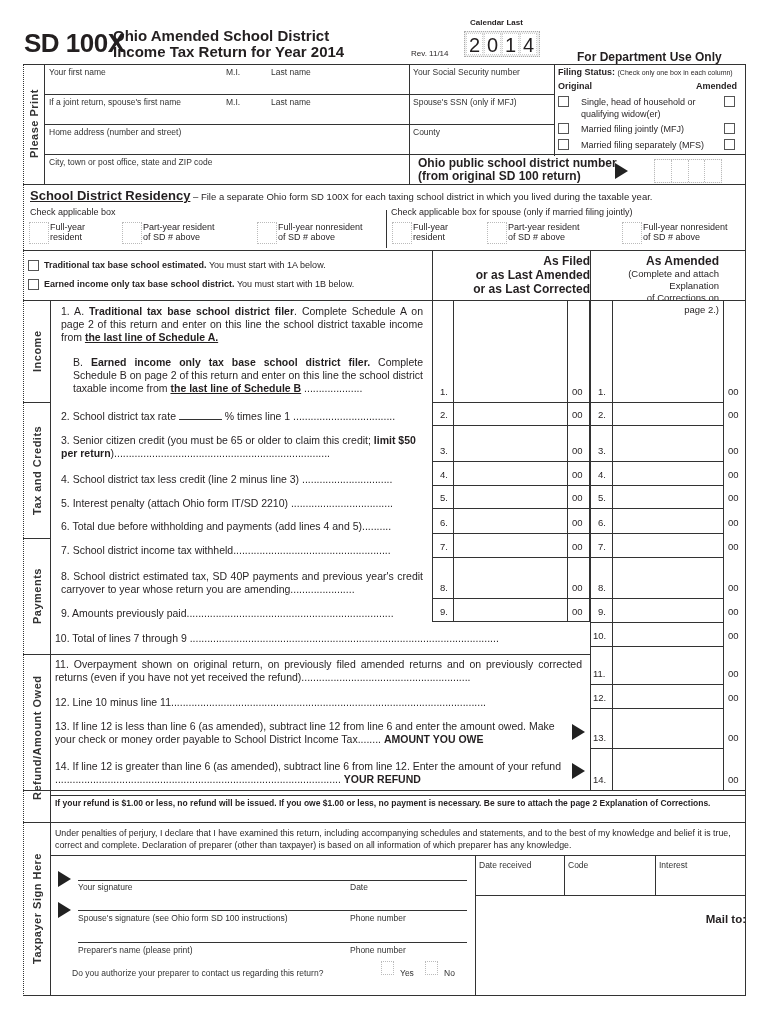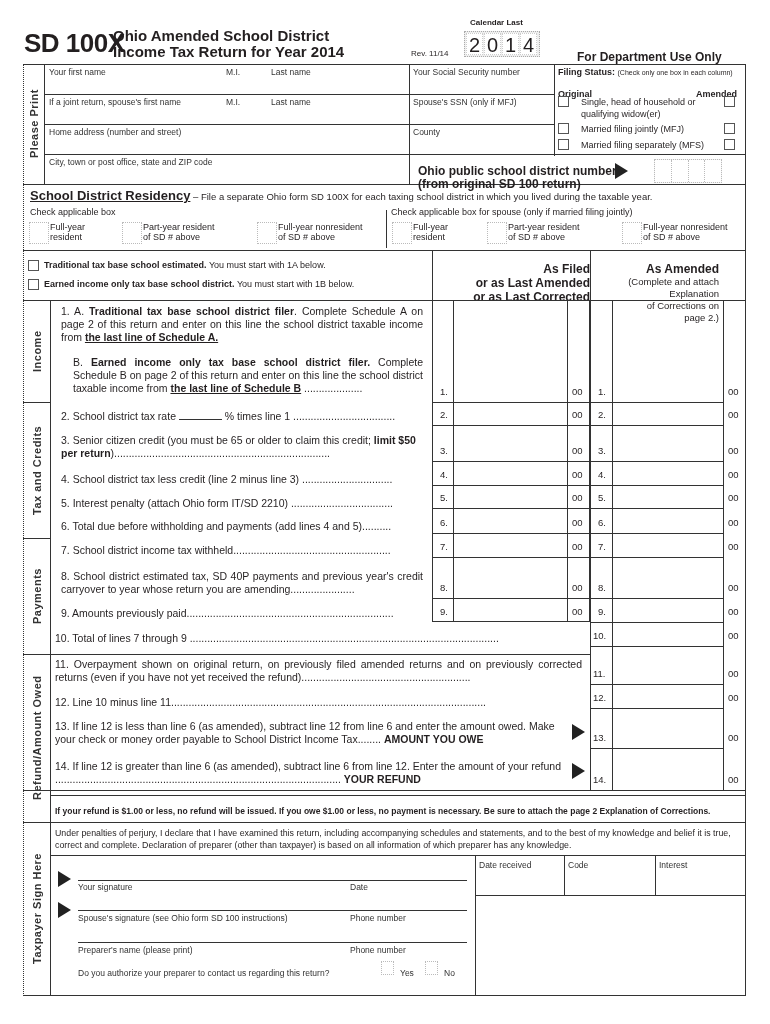--- a/index.html
+++ b/index.html
@@ -15,21 +15,21 @@
   .label { font-size: 8.5px; color: #333; }
   .vlabel { writing-mode: vertical-rl; transform: rotate(180deg); font-size: 11px; font-weight: bold; letter-spacing: 0.5px; display: flex; align-items: center; justify-content: center; color: #333; }
   .hline { position: absolute; height: 0; border-top: 1.5px solid #333; }
   .vline { position: absolute; width: 0; border-left: 1.5px solid #333; }
   .cb { position: absolute; width: 11px; height: 11px; border: 1px solid #555; background: #fff; }
   .cbbig { position: absolute; width: 20px; height: 22px; border: 1px dotted #bbb; background: #fff; }
   .fs { font-size: 9px; }
   .lt { font-size: 10.5px; line-height: 13px; }
   .amt { position: absolute; font-size: 9.5px; }
   .tri { position: absolute; width: 0; height: 0; border-top: 8px solid transparent; border-bottom: 8px solid transparent; border-left: 13px solid #222; }
-  .bold { font-weight: bold; margin-top: 8px; }
+  .bold { font-weight: bold; }
   .u { text-decoration: underline; font-weight: bold; }
   .center { text-align: right; padding-left: 36px; }
 </style>
 </head>
 <body>
 
 <div class="abs formcode">SD 100X</div>
 <div class="abs title1">
   <div>Ohio Amended School District</div>
   <div>Income Tax Return for Year 2014</div>
@@ -315,28 +315,29 @@
 
 <div class="tri" style="left:58px; top:902px;"></div>
 <div class="hline" style="left:78px; top:910px; width:389px; border-top-width:1px;"></div>
 <div class="abs label" style="left:78px; top:913px;">Spouse's signature (see Ohio form SD 100 instructions)</div>
 <div class="abs label" style="left:350px; top:913px;">Phone number</div>
 
 <div class="hline" style="left:78px; top:942px; width:389px; border-top-width:1px;"></div>
 <div class="abs label" style="left:78px; top:945px;">Preparer's name (please print)</div>
 <div class="abs label" style="left:350px; top:945px;">Phone number</div>
 
-<div class="abs label" style="left:78px; top:968px;">Do you authorize your preparer to contact us regarding this return?</div>
+<div class="abs label" style="left:72px; top:968px;">Do you authorize your preparer to contact us regarding this return?</div>
 <div class="cbbig" style="left:381px; top:961px; width:13px; height:14px;"></div>
 <div class="abs label" style="left:400px; top:968px;">Yes</div>
 <div class="cbbig" style="left:425px; top:961px; width:13px; height:14px;"></div>
 <div class="abs label" style="left:444px; top:968px;">No</div>
 
 <div class="vline" style="left:475px; top:855px; height:141px;"></div>
 <div class="vline" style="left:564px; top:855px; height:40px;"></div>
 <div class="vline" style="left:655px; top:855px; height:40px;"></div>
 <div class="hline" style="left:475px; top:895px; width:271px;"></div>
 <div class="abs label" style="left:479px; top:860px;">Date received</div>
 <div class="abs label" style="left:568px; top:860px;">Code</div>
 <div class="abs label" style="left:659px; top:860px;">Interest</div>
 
 <div class="abs bold center" style="left:475px; top:912px; width:271px; font-size:11.5px; line-height:15px;">
+  <div>Mail to:</div>
 </div>
 
 </body></html>

